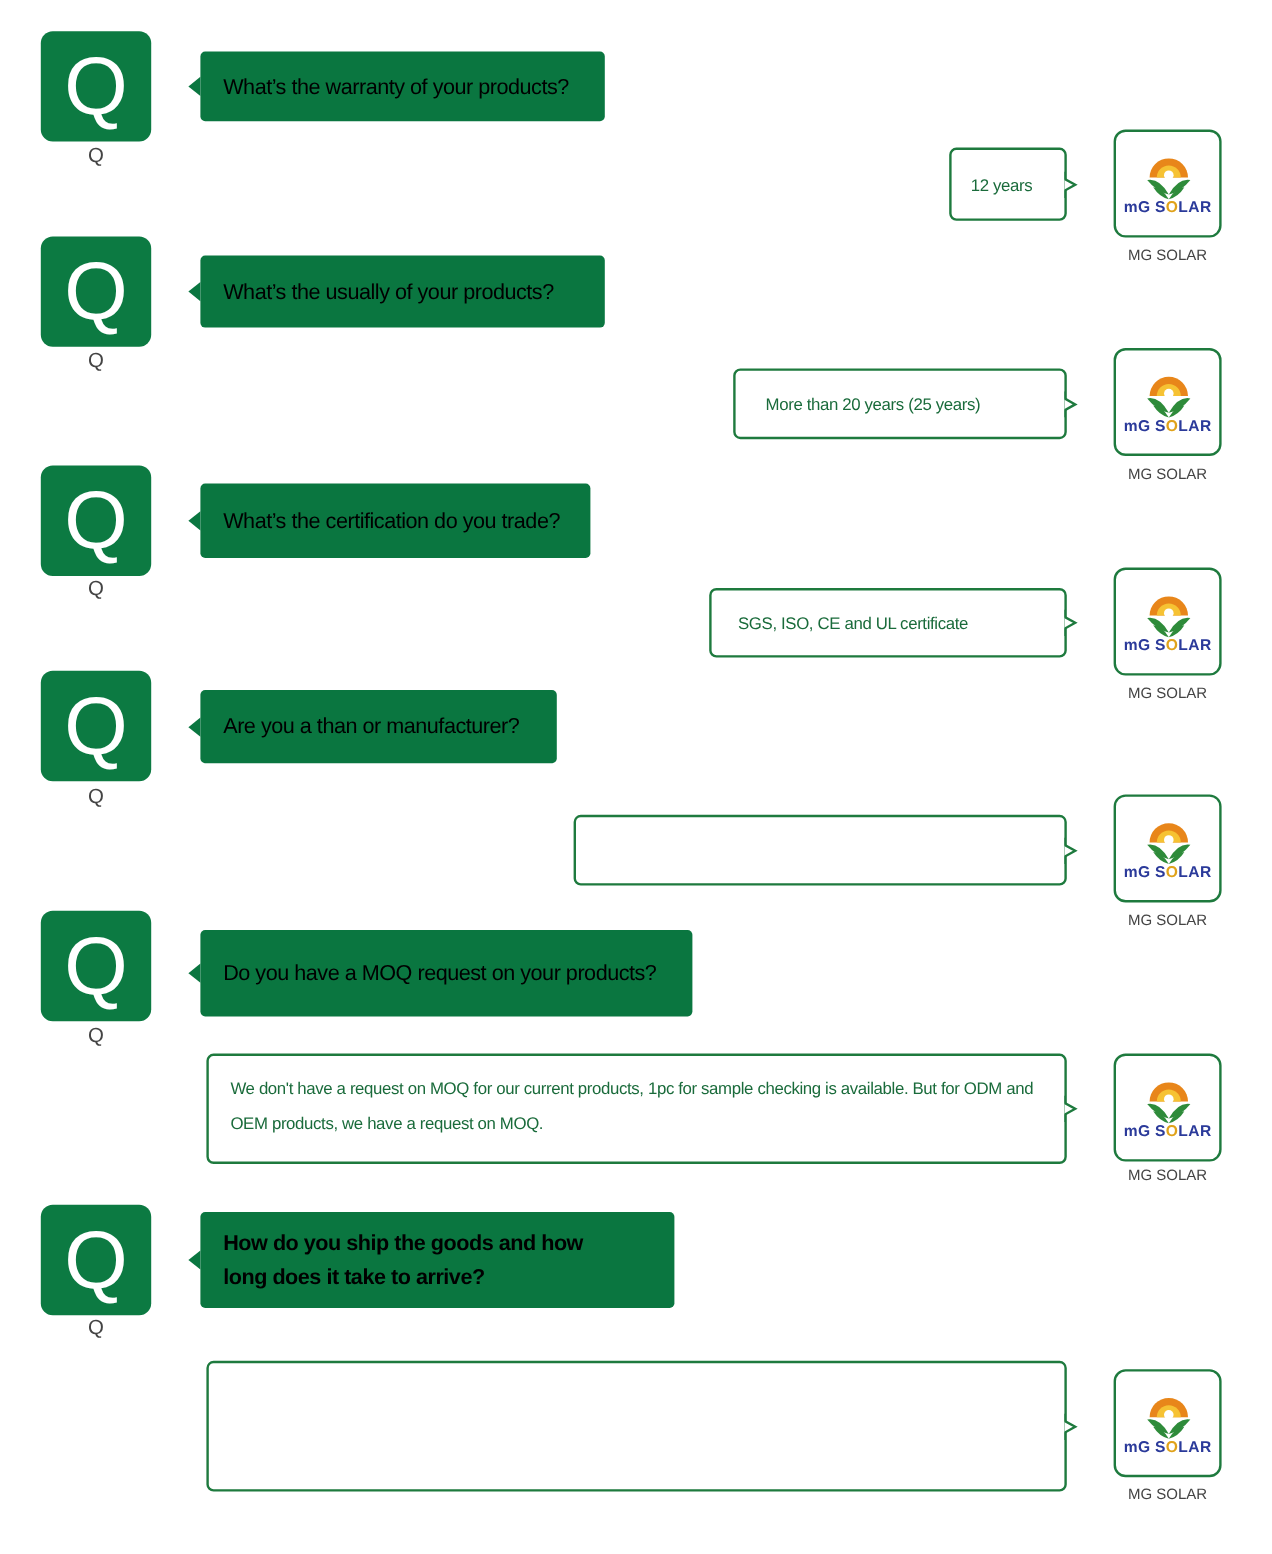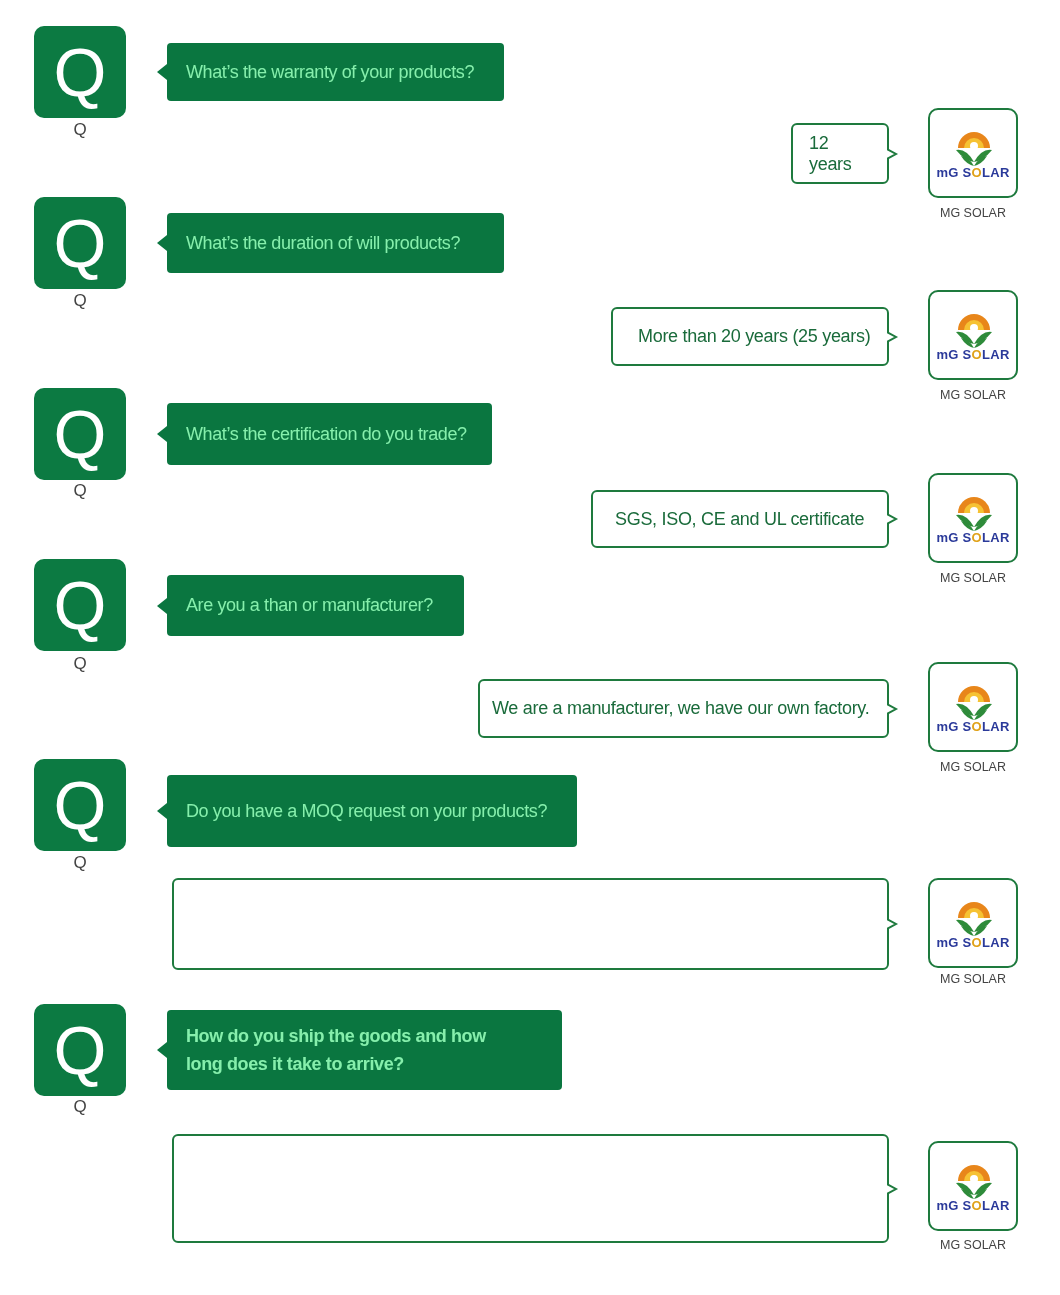--- a/index.html
+++ b/index.html
@@ -2,28 +2,28 @@
 <html><head>
 <meta charset="utf-8">
 <style>
   html, body { margin:0; padding:0; background:#ffffff; }
   body { width:1060px; height:1295px; position:relative; overflow:hidden;
          font-family:"Liberation Sans", sans-serif; }
   .q-avatar { position:absolute; left:34px; width:92px; height:92px; background:#0c7a42;
               border-radius:10px; color:#fff; font-size:68px; line-height:92px; text-align:center;
               font-family:"Liberation Sans", sans-serif; }
   .q-label { position:absolute; left:34px; width:92px; text-align:center; font-size:17px; color:#444; }
-  .q-bubble { position:absolute; left:167px; background:#0a7640; color:#86efac; border-radius:4px;
+  .q-bubble { position:absolute; left:167px; background:#0a7640; color:#000000; border-radius:4px;
               font-size:18px; letter-spacing:-0.4px; padding:0 19px; box-sizing:border-box;
               display:flex; align-items:center; }
   .q-bubble::before { content:""; position:absolute; left:-10px; top:50%; margin-top:-8px;
               border-top:8px solid transparent; border-bottom:8px solid transparent; border-right:10px solid #0a7640; }
   .q-bubble.multi { line-height:28px;font-weight:bold; }
   .a-bubble { position:absolute; background:#fff; color:#1a6b3b; border:2px solid #1e7a3e;
-              border-radius:6px; font-size:18px; letter-spacing:-0.3px; box-sizing:border-box;
+              border-radius:6px; font-size:14px; letter-spacing:-0.3px; box-sizing:border-box;
               display:flex; align-items:center; padding:0 16px; }
   .a-bubble.multi { line-height:29px; padding:0 18px; align-items:flex-start; padding-top:13px; }
   .a-tail { position:absolute; right:-12px; top:50%; margin-top:-11px; width:12px; height:22px; }
   .a-avatar { position:absolute; left:928px; width:90px; height:90px; border:2px solid #1e7a3e;
               border-radius:10px; box-sizing:border-box; background:#fff; }
   .a-label { position:absolute; left:918px; width:110px; text-align:center; font-size:12.5px; color:#444; }
   .logo-mark { position:absolute; left:22px; top:20px; width:44px; height:38px; }
   .logo-text { position:absolute; left:0; width:86px; top:55px; text-align:center; font-size:13px;
                font-weight:bold; color:#2b3a9a; letter-spacing:0.3px; }
   .logo-o { color:#e0a21a; }
@@ -50,21 +50,21 @@
     <path d="M40 20 Q30 18 22 32 Q32 30 40 20 Z" fill="#2e8b3a"></path>
     <path d="M9 26 Q16 26 22 36 Q14 34 9 26 Z" fill="#2e8b3a"></path>
     <path d="M35 26 Q28 26 22 36 Q30 34 35 26 Z" fill="#2e8b3a"></path>
   </svg>
   <div class="logo-text"><span>mG S</span><span class="logo-o">O</span><span>LAR</span></div>
 </div>
 <div class="a-label" style="top:206px">MG SOLAR</div>
 
 <div class="q-avatar" style="top:197px"><span>Q</span></div>
 <div class="q-label" style="top:291px">Q</div>
-<div class="q-bubble" style="top:213px;width:337px;height:60px">What’s the duration of will products?</div>
+<div class="q-bubble" style="top:213px;width:337px;height:60px">What’s the usually of your products?</div>
 
 <div class="a-bubble" style="left:611px;top:307px;width:278px;height:59px;padding-left:25px">
   <span>More than 20 years (25 years)</span>
   <svg class="a-tail" viewBox="0 0 12 22">
       <path d="M0 0 L0 6 L9 11 L0 16 L0 22" fill="#fff" stroke="#1e7a3e" stroke-width="2"></path>
     </svg>
 </div>
 <div class="a-avatar" style="top:290px">
   <svg class="logo-mark" viewBox="0 0 44 38">
     <path d="M6 18 A16 16 0 0 1 38 18 Z" fill="#e8861a"></path>
@@ -101,21 +101,20 @@
   </svg>
   <div class="logo-text"><span>mG S</span><span class="logo-o">O</span><span>LAR</span></div>
 </div>
 <div class="a-label" style="top:571px">MG SOLAR</div>
 
 <div class="q-avatar" style="top:559px"><span>Q</span></div>
 <div class="q-label" style="top:654px">Q</div>
 <div class="q-bubble" style="top:575px;width:297px;height:61px">Are you a than or manufacturer?</div>
 
 <div class="a-bubble" style="left:478px;top:679px;width:411px;height:59px;padding-left:12px">
-  <span>We are a manufacturer, we have our own factory.</span>
   <svg class="a-tail" viewBox="0 0 12 22">
       <path d="M0 0 L0 6 L9 11 L0 16 L0 22" fill="#fff" stroke="#1e7a3e" stroke-width="2"></path>
     </svg>
 </div>
 <div class="a-avatar" style="top:662px">
   <svg class="logo-mark" viewBox="0 0 44 38">
     <path d="M6 18 A16 16 0 0 1 38 18 Z" fill="#e8861a"></path>
     <path d="M12 18 A10 10 0 0 1 32 18 Z" fill="#f6c233"></path>
     <circle cx="22" cy="16" r="4" fill="#fff"></circle>
     <path d="M4 20 Q14 18 22 32 Q12 30 4 20 Z" fill="#2e8b3a"></path>
@@ -125,20 +124,21 @@
   </svg>
   <div class="logo-text"><span>mG S</span><span class="logo-o">O</span><span>LAR</span></div>
 </div>
 <div class="a-label" style="top:760px">MG SOLAR</div>
 
 <div class="q-avatar" style="top:759px"><span>Q</span></div>
 <div class="q-label" style="top:853px">Q</div>
 <div class="q-bubble" style="top:775px;width:410px;height:72px">Do you have a MOQ request on your products?</div>
 
 <div class="a-bubble multi" style="left:172px;top:878px;width:717px;height:92px">
+  <span>We don't have a request on MOQ for our current products, 1pc for sample checking is available. But for ODM and OEM products, we have a request on MOQ.</span>
   <svg class="a-tail" viewBox="0 0 12 22">
       <path d="M0 0 L0 6 L9 11 L0 16 L0 22" fill="#fff" stroke="#1e7a3e" stroke-width="2"></path>
     </svg>
 </div>
 <div class="a-avatar" style="top:878px">
   <svg class="logo-mark" viewBox="0 0 44 38">
     <path d="M6 18 A16 16 0 0 1 38 18 Z" fill="#e8861a"></path>
     <path d="M12 18 A10 10 0 0 1 32 18 Z" fill="#f6c233"></path>
     <circle cx="22" cy="16" r="4" fill="#fff"></circle>
     <path d="M4 20 Q14 18 22 32 Q12 30 4 20 Z" fill="#2e8b3a"></path>

